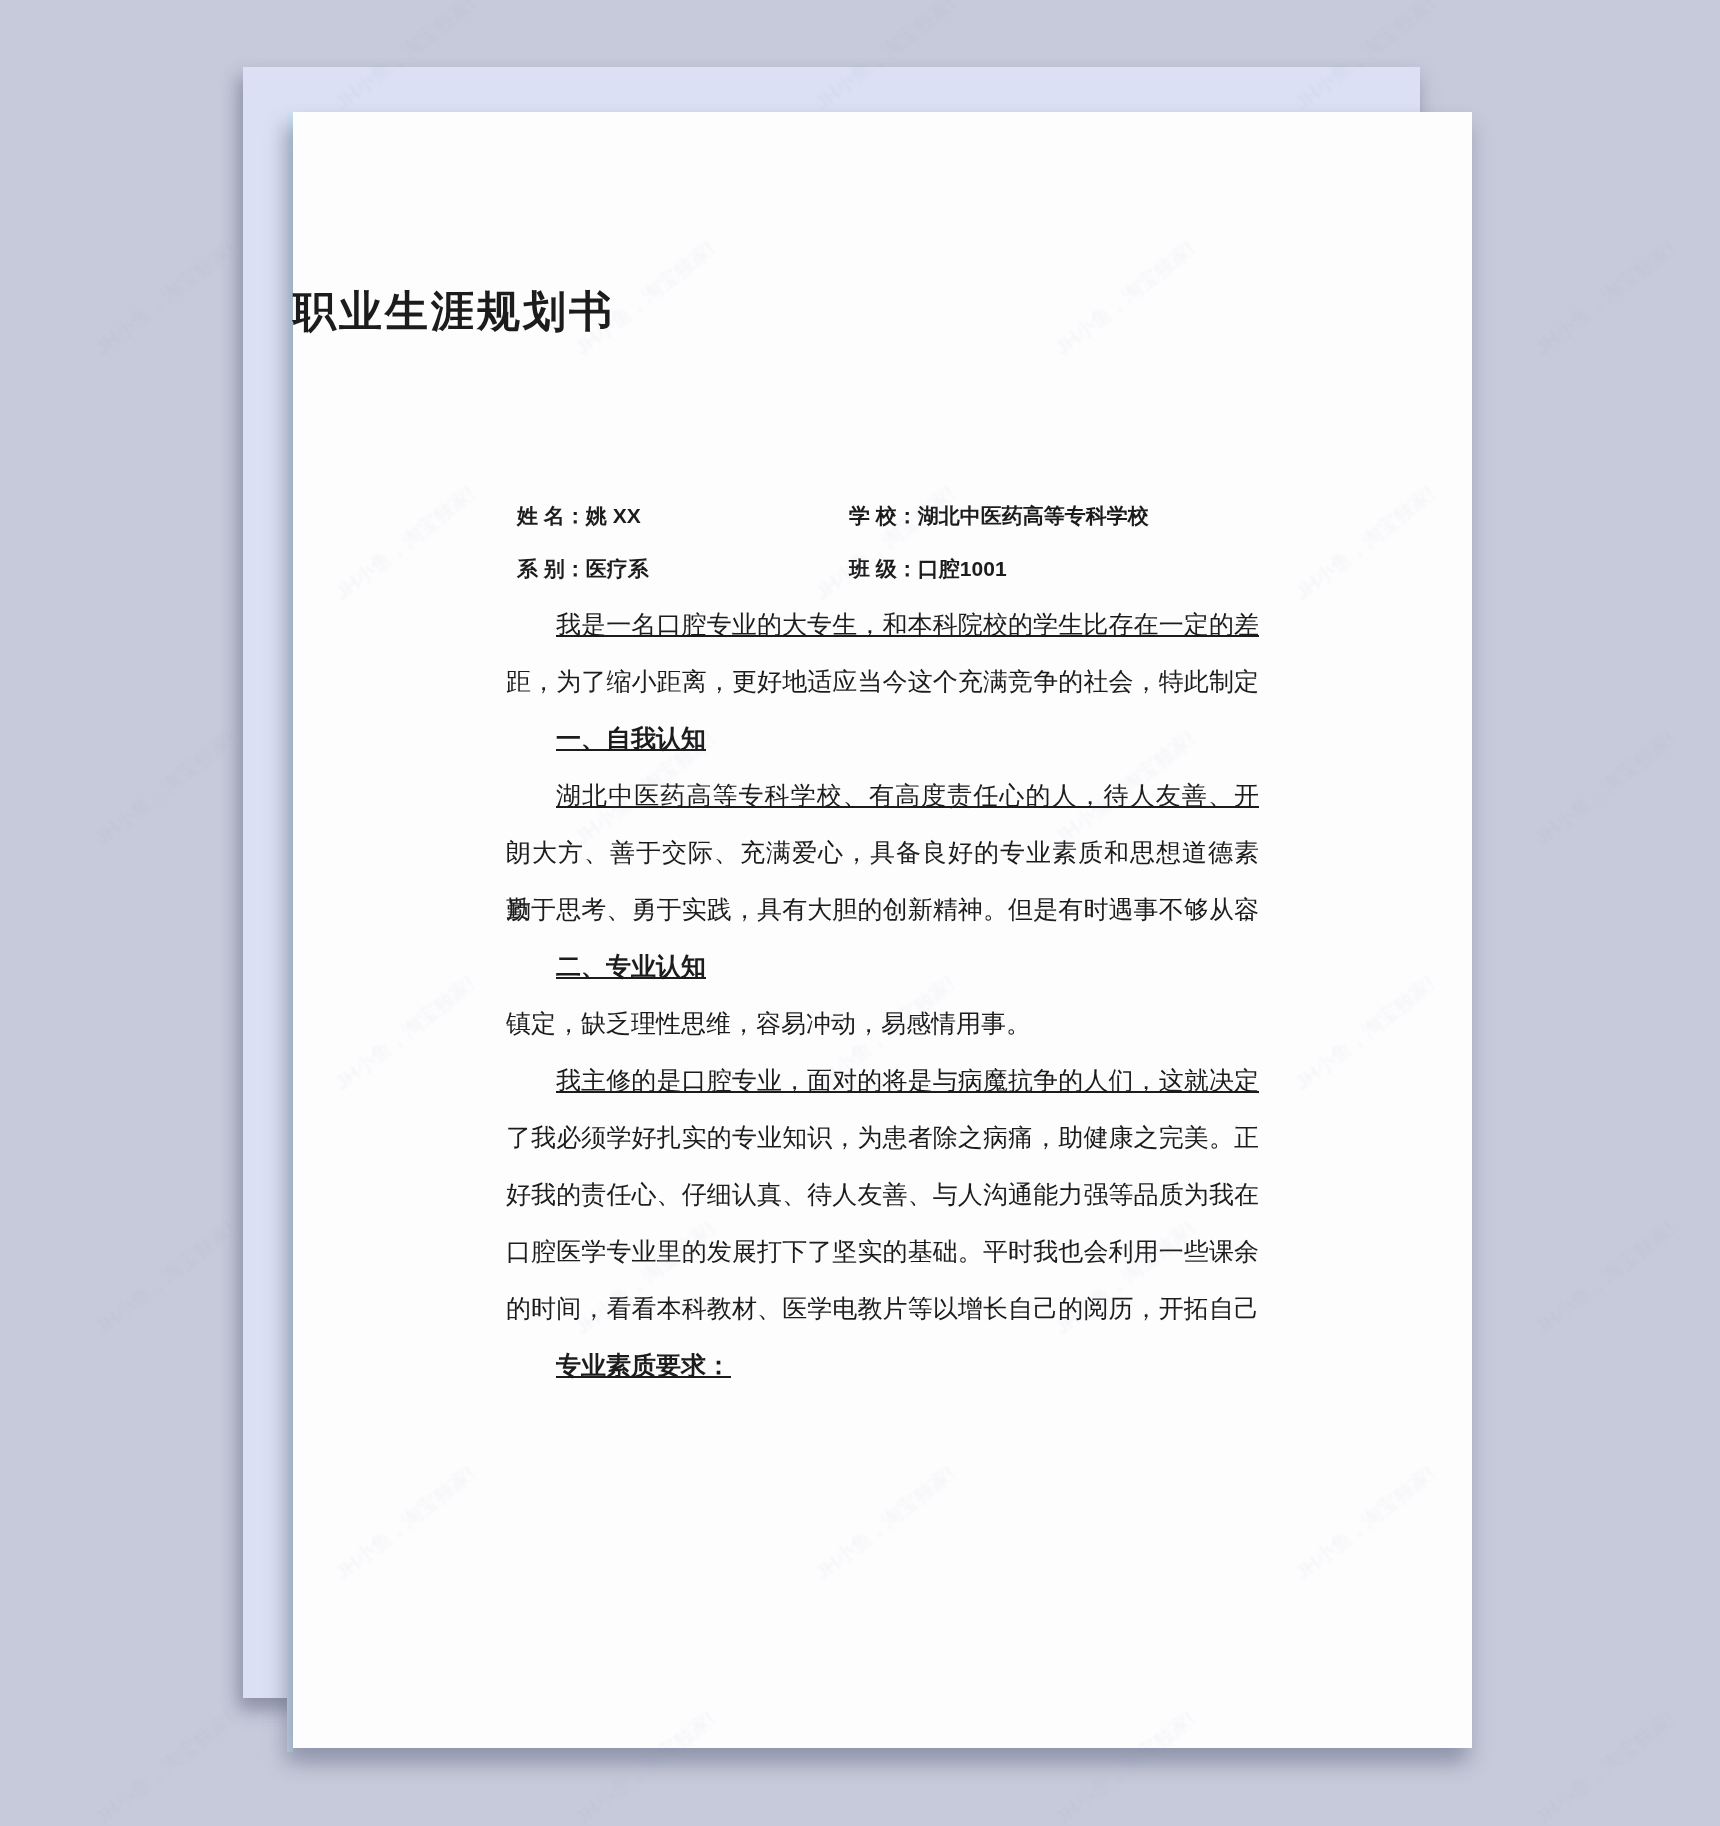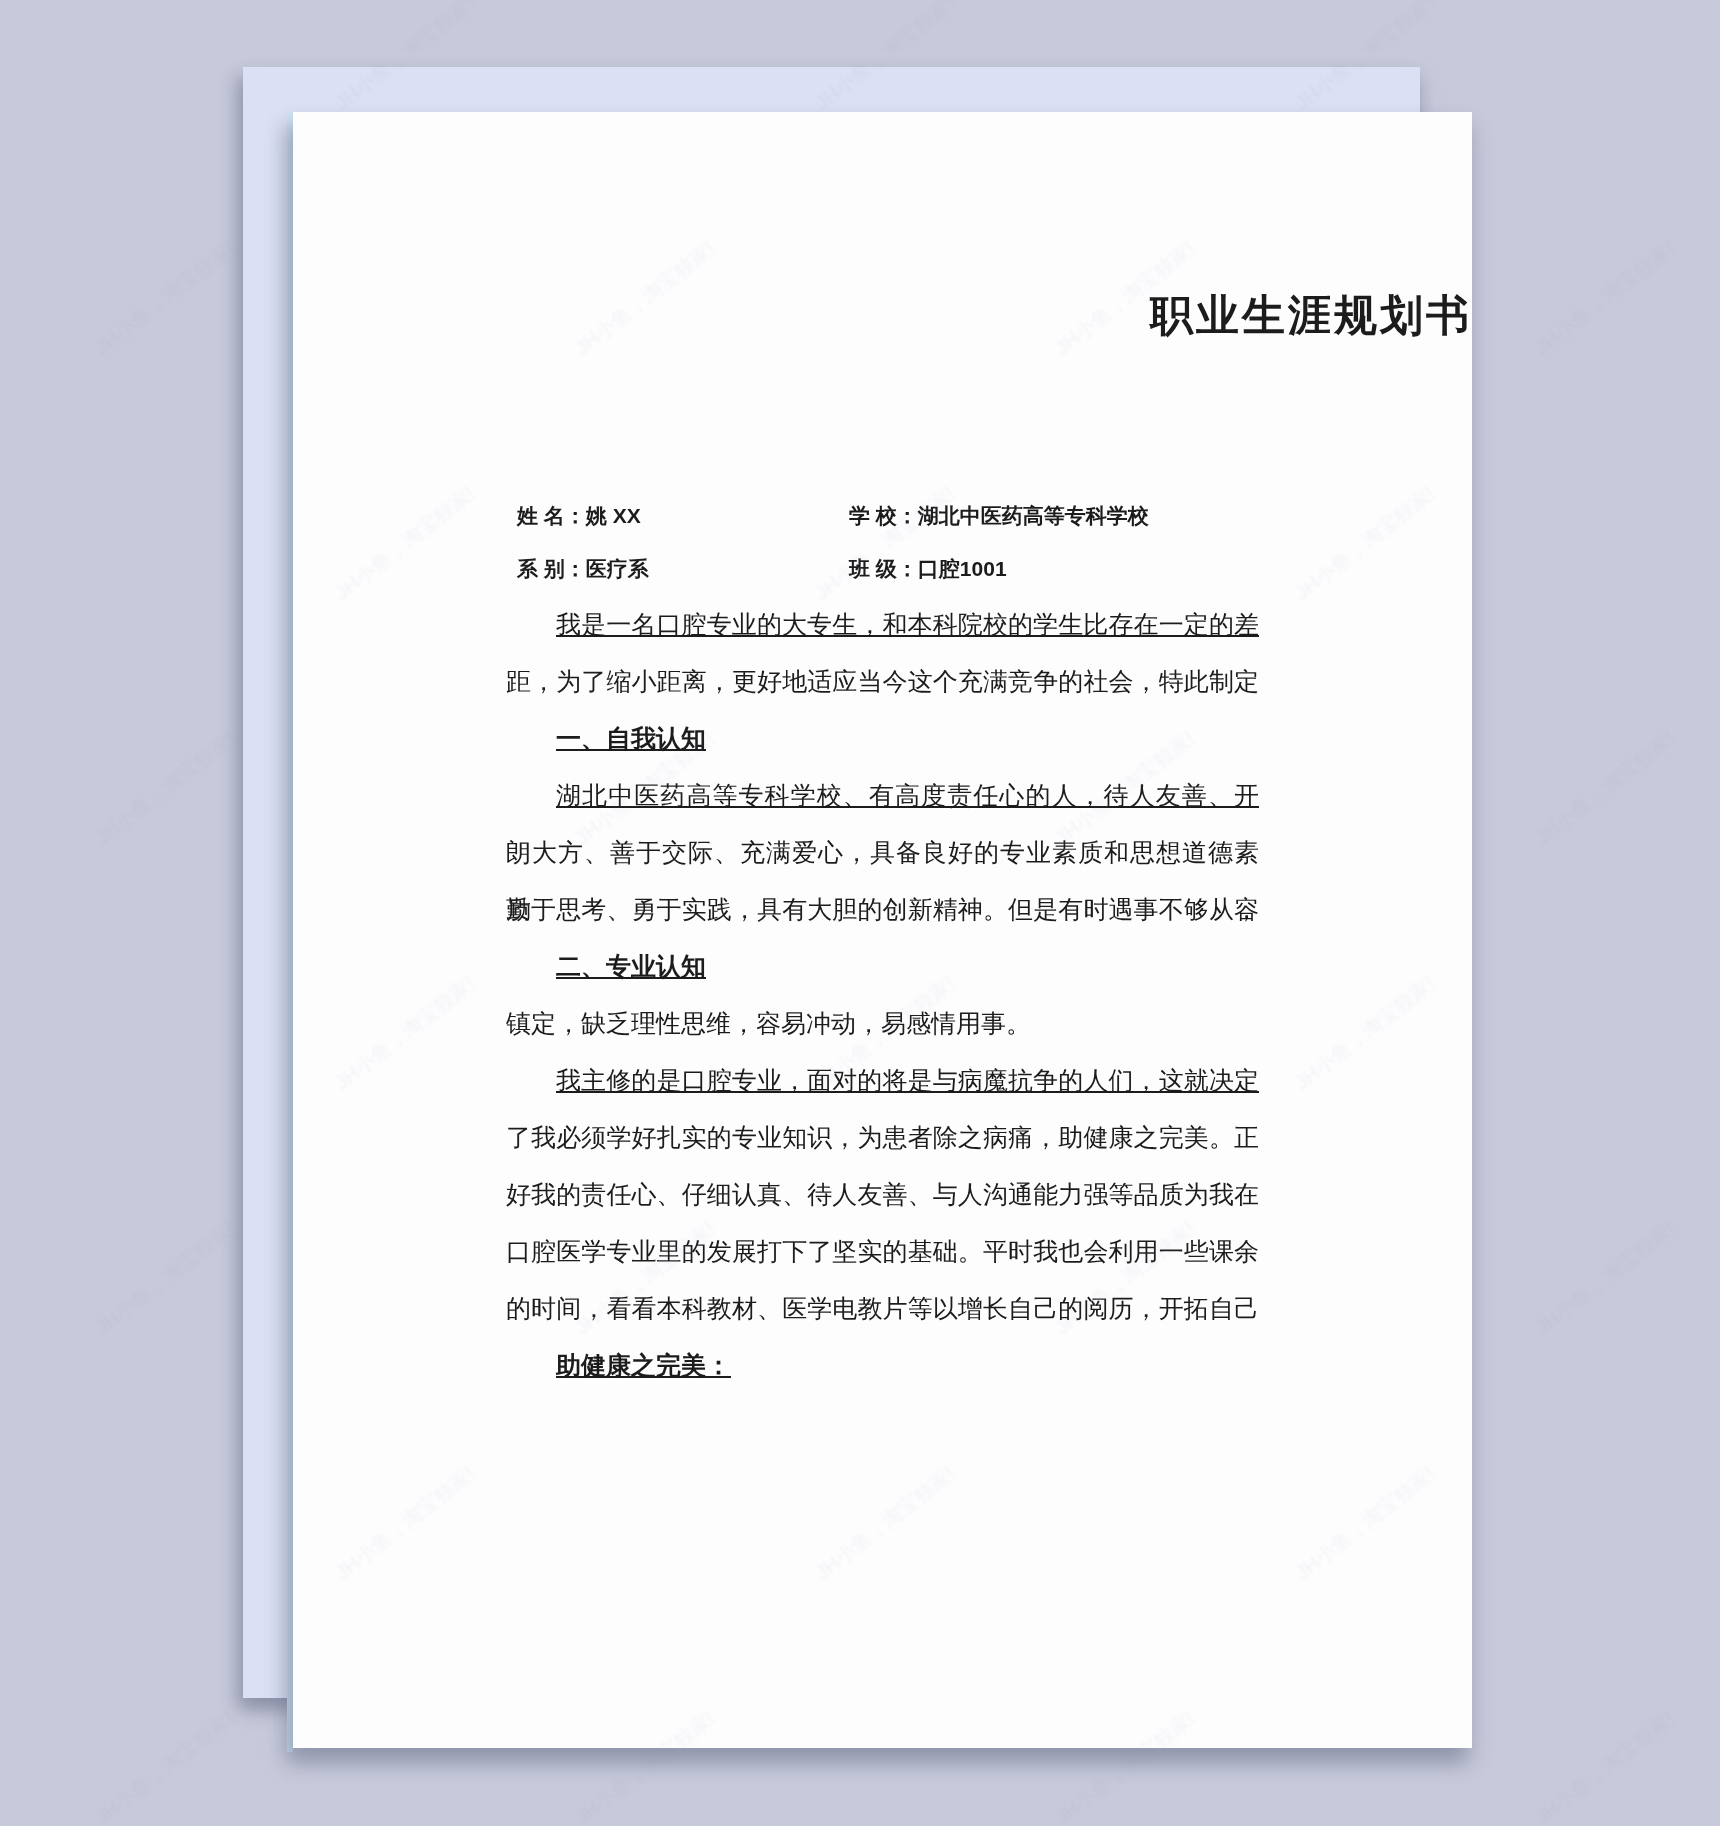--- a/index.html
+++ b/index.html
@@ -29,24 +29,24 @@
     position:absolute;left:287px;top:112px;width:6px;height:1640px;
     background:var(--edge);
   }
   .sheet.front{
     left:293px;top:112px;width:1179px;height:1636px;
     background:var(--page);
     box-shadow:-9px 14px 18px rgba(105,112,140,.40), 0 14px 20px rgba(105,112,140,.30);
   }
   .doc-title{
     position:absolute;top:173px;left:0;right:0;
-    text-align:right;
+    text-align:left;
     font-size:43px;line-height:60px;font-weight:700;
     letter-spacing:3px;
-    font-family:Liberation Sans, sans-serif;
+    font-family:Liberation Mono, monospace;
   }
   .meta-item{
     position:absolute;
     font-family:"Liberation Sans","DejaVu Sans",sans-serif;
     font-weight:700;font-size:21px;line-height:30px;
     white-space:nowrap;
   }
   .meta-item.r1{top:389px;}
   .meta-item.r2{top:442px;text-align:right;}
   .meta-item.c1{left:224px;}
@@ -116,21 +116,21 @@
         <div class="line justify indent">湖北中医药高等专科学校、有高度责任心的人，待人友善、开</div>
         <div class="line justify">朗大方、善于交际、充满爱心，具备良好的专业素质和思想道德素质，</div>
         <div class="line justify">勤于思考、勇于实践，具有大胆的创新精神。但是有时遇事不够从容</div>
         <div class="line heading indent">二、专业认知</div>
         <div class="line">镇定，缺乏理性思维，容易冲动，易感情用事。</div>
         <div class="line justify indent">我主修的是口腔专业，面对的将是与病魔抗争的人们，这就决定</div>
         <div class="line justify">了我必须学好扎实的专业知识，为患者除之病痛，助健康之完美。正</div>
         <div class="line justify">好我的责任心、仔细认真、待人友善、与人沟通能力强等品质为我在</div>
         <div class="line justify">口腔医学专业里的发展打下了坚实的基础。平时我也会利用一些课余</div>
         <div class="line justify">的时间，看看本科教材、医学电教片等以增长自己的阅历，开拓自己</div>
-        <div class="line heading indent">助健康之完美：</div>
+        <div class="line heading indent">专业素质要求：</div>
       </div>
 
   </div>
 
   <div class="watermark-layer">
       <span class="wm" style="left: -160px; top: 40px;">JH小鱼，淘宝独家!</span>
       <span class="wm" style="left: 320px; top: 40px;">JH小鱼，淘宝独家!</span>
       <span class="wm" style="left: 800px; top: 40px;">JH小鱼，淘宝独家!</span>
       <span class="wm" style="left: 1280px; top: 40px;">JH小鱼，淘宝独家!</span>
       <span class="wm" style="left: 80px; top: 285px;">JH小鱼，淘宝独家!</span>

